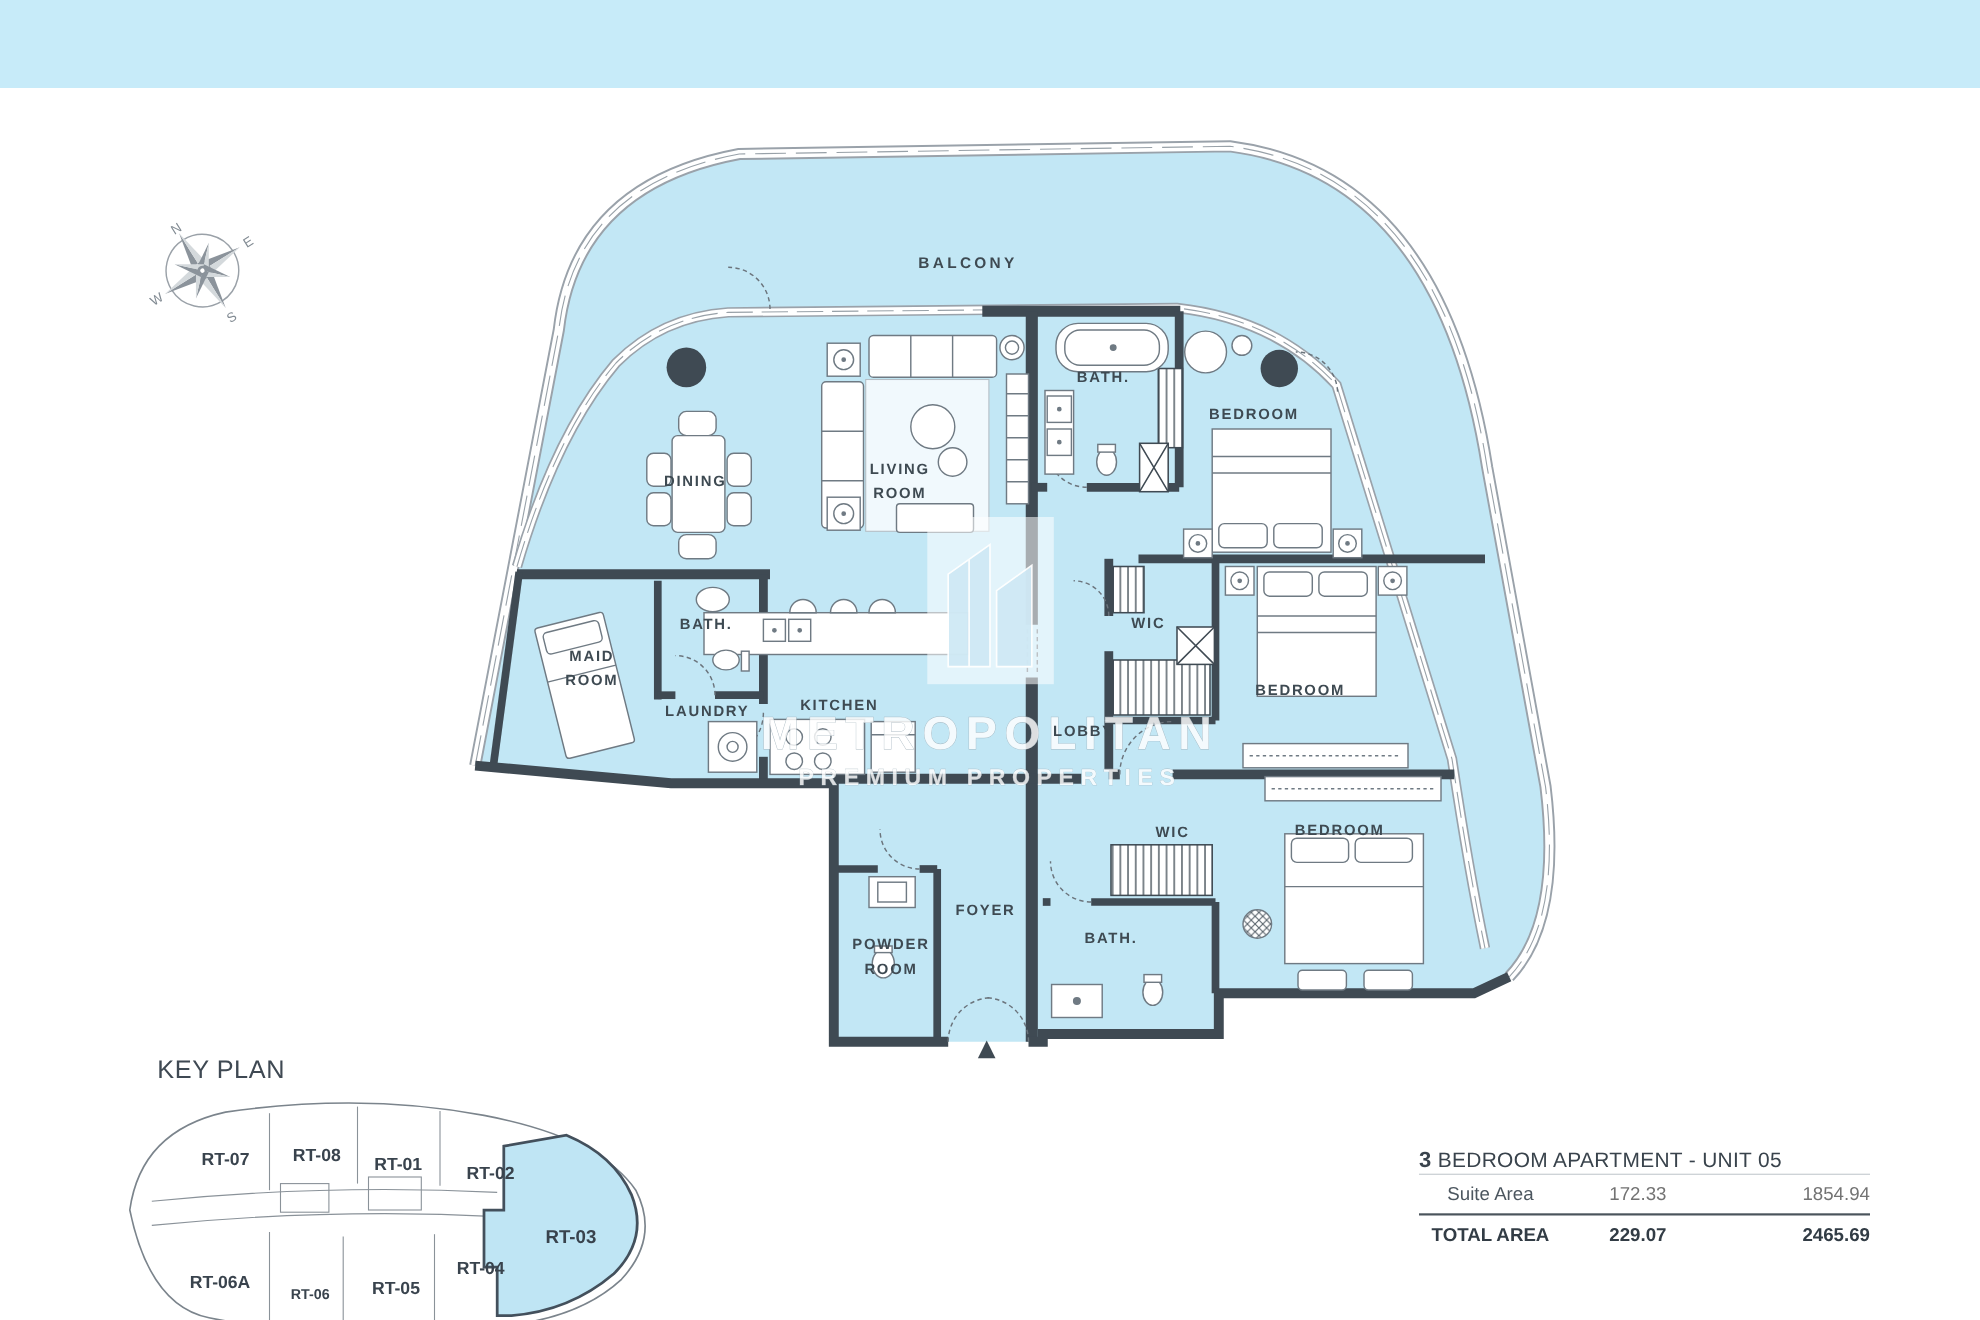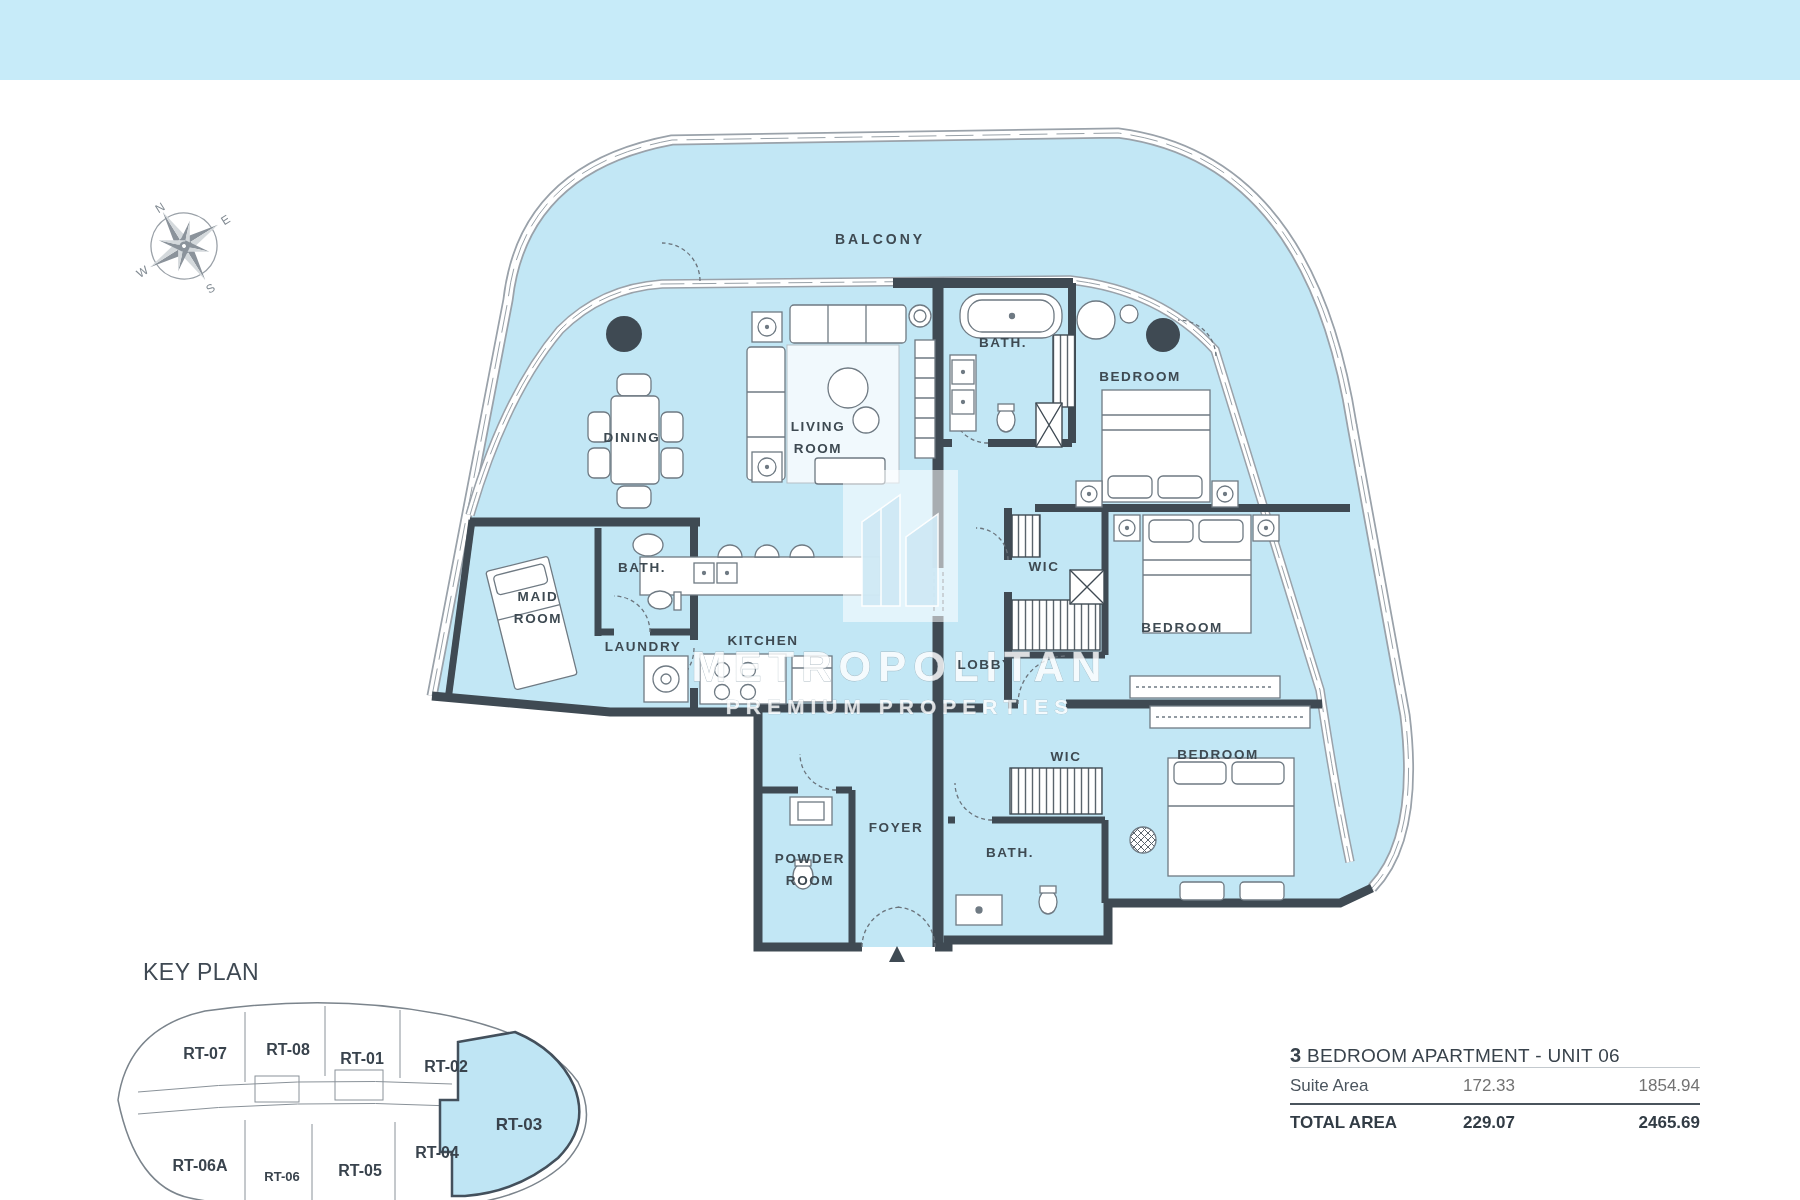--- a/index.html
+++ b/index.html
@@ -22,21 +22,21 @@
   .area-table{position:absolute;left:1290px;top:1044px;width:410px;color:#4c565f;}
   .at-title{font-size:19px;color:#39434c;letter-spacing:.3px;white-space:nowrap;}
   .at-title .num{font-weight:bold;font-size:20px;}
   .at-head{display:flex;border-top:2px solid #4a545c;margin-top:9px;padding:8px 0 7px 0;
            font-size:17px;color:#5d6770;}
   .at-row{display:flex;border-top:1px solid #c3c9ce;padding:8px 0 7px 0;font-size:17px;}
   .at-row .lbl{color:#4c565f;}
   .at-row .val{color:#737373;}
   .at-total{border-top:2px solid #4a545c;font-weight:bold;}
   .at-total .lbl,.at-total .val{color:#323c45;}
-  .c1{width:130px;text-align:left;}
+  .c1{width:130px;text-align:center;}
   .c2{width:95px;text-align:right;}
   .c3{width:185px;text-align:right;}
 </style>
 </head>
 <body>
 
 <div class="stage">
 
 <svg width="1800" height="1200" viewBox="0 0 1800 1200">
   <defs>
@@ -387,21 +387,21 @@
       <text class="kp-unit" x="360" y="1176">RT-05</text>
       <text class="kp-unit kp-unit-small" x="282" y="1181">RT-06</text>
       <text class="kp-unit" x="200" y="1171">RT-06A</text>
     </g>
   </g>
 </svg>
 
 <div class="area-table">
   <div class="at-title">
     <span class="num">3</span>
-    <span>BEDROOM APARTMENT - UNIT 06</span>
+    <span>BEDROOM APARTMENT - UNIT 05</span>
   </div>
   <div class="at-row">
     <div class="c1 lbl">Suite Area</div>
     <div class="c2 val">172.33</div>
     <div class="c3 val">1854.94</div>
   </div>
   <div class="at-row at-total">
     <div class="c1 lbl">TOTAL AREA</div>
     <div class="c2 val">229.07</div>
     <div class="c3 val">2465.69</div>

